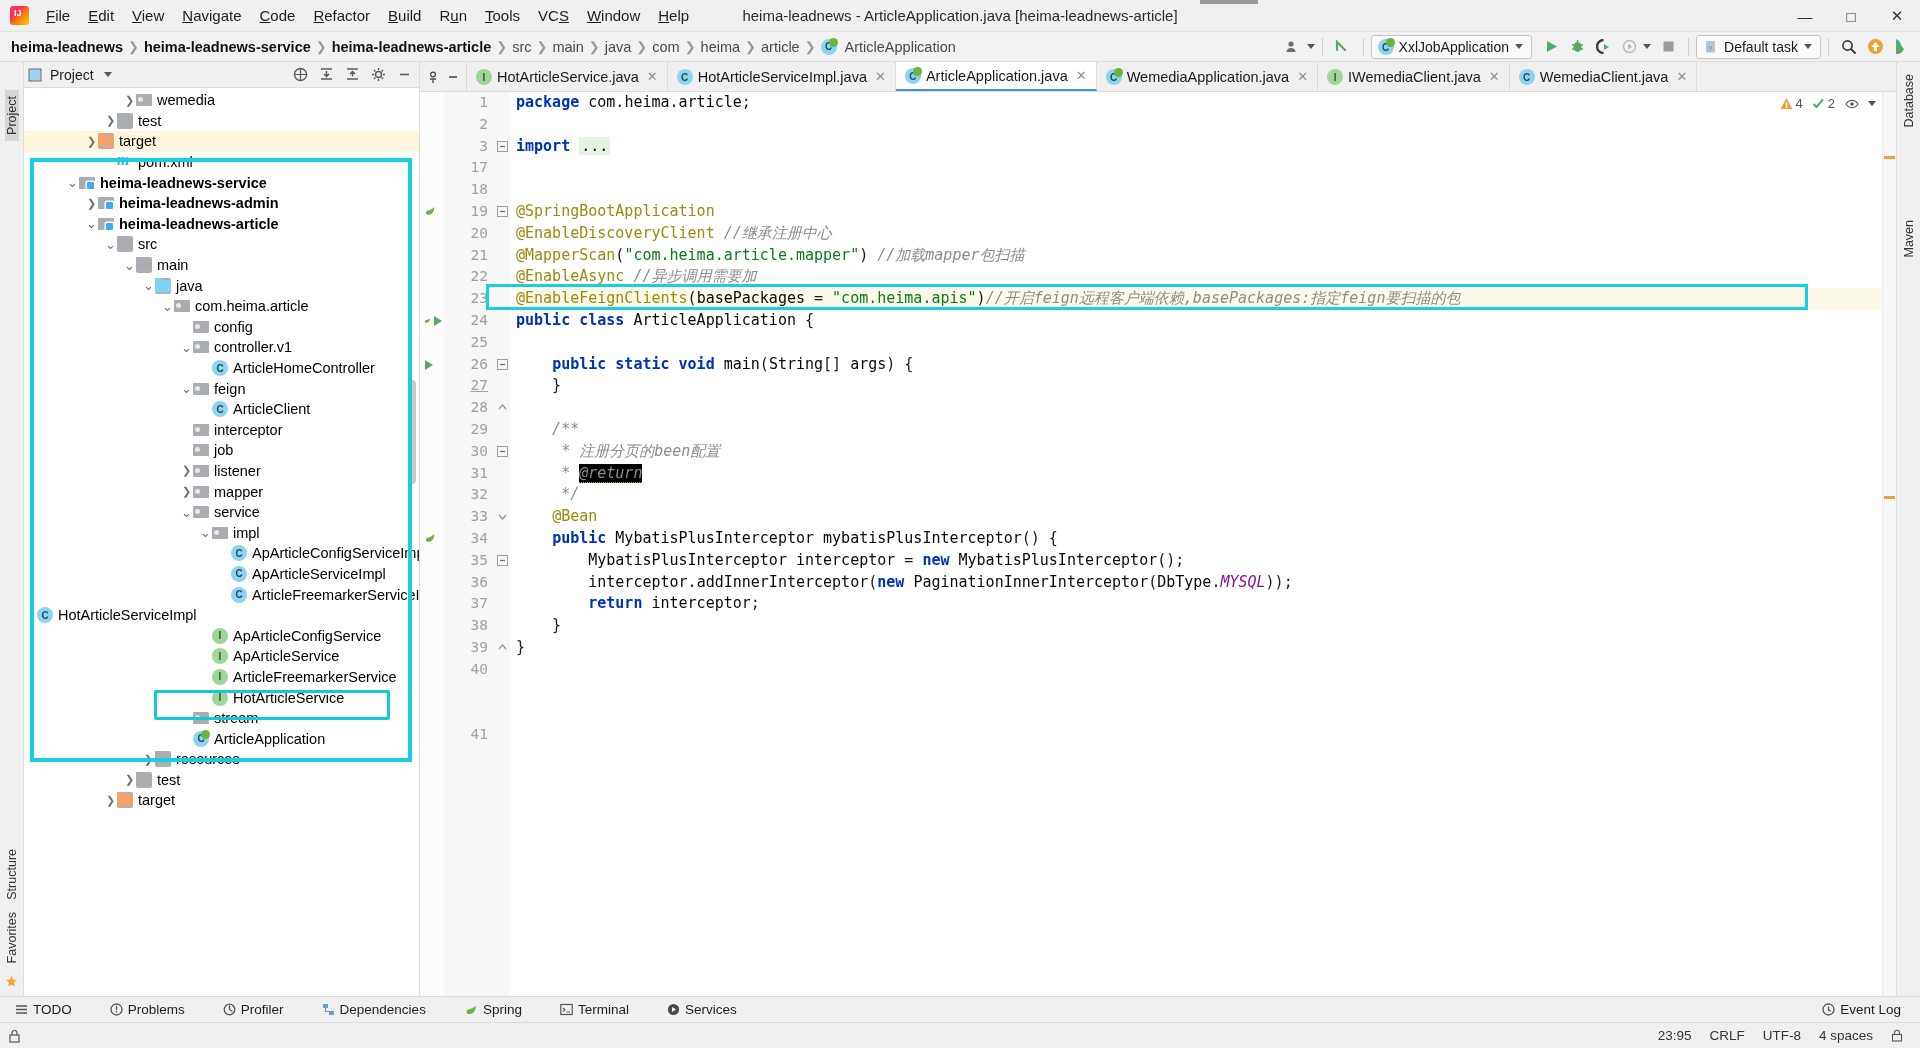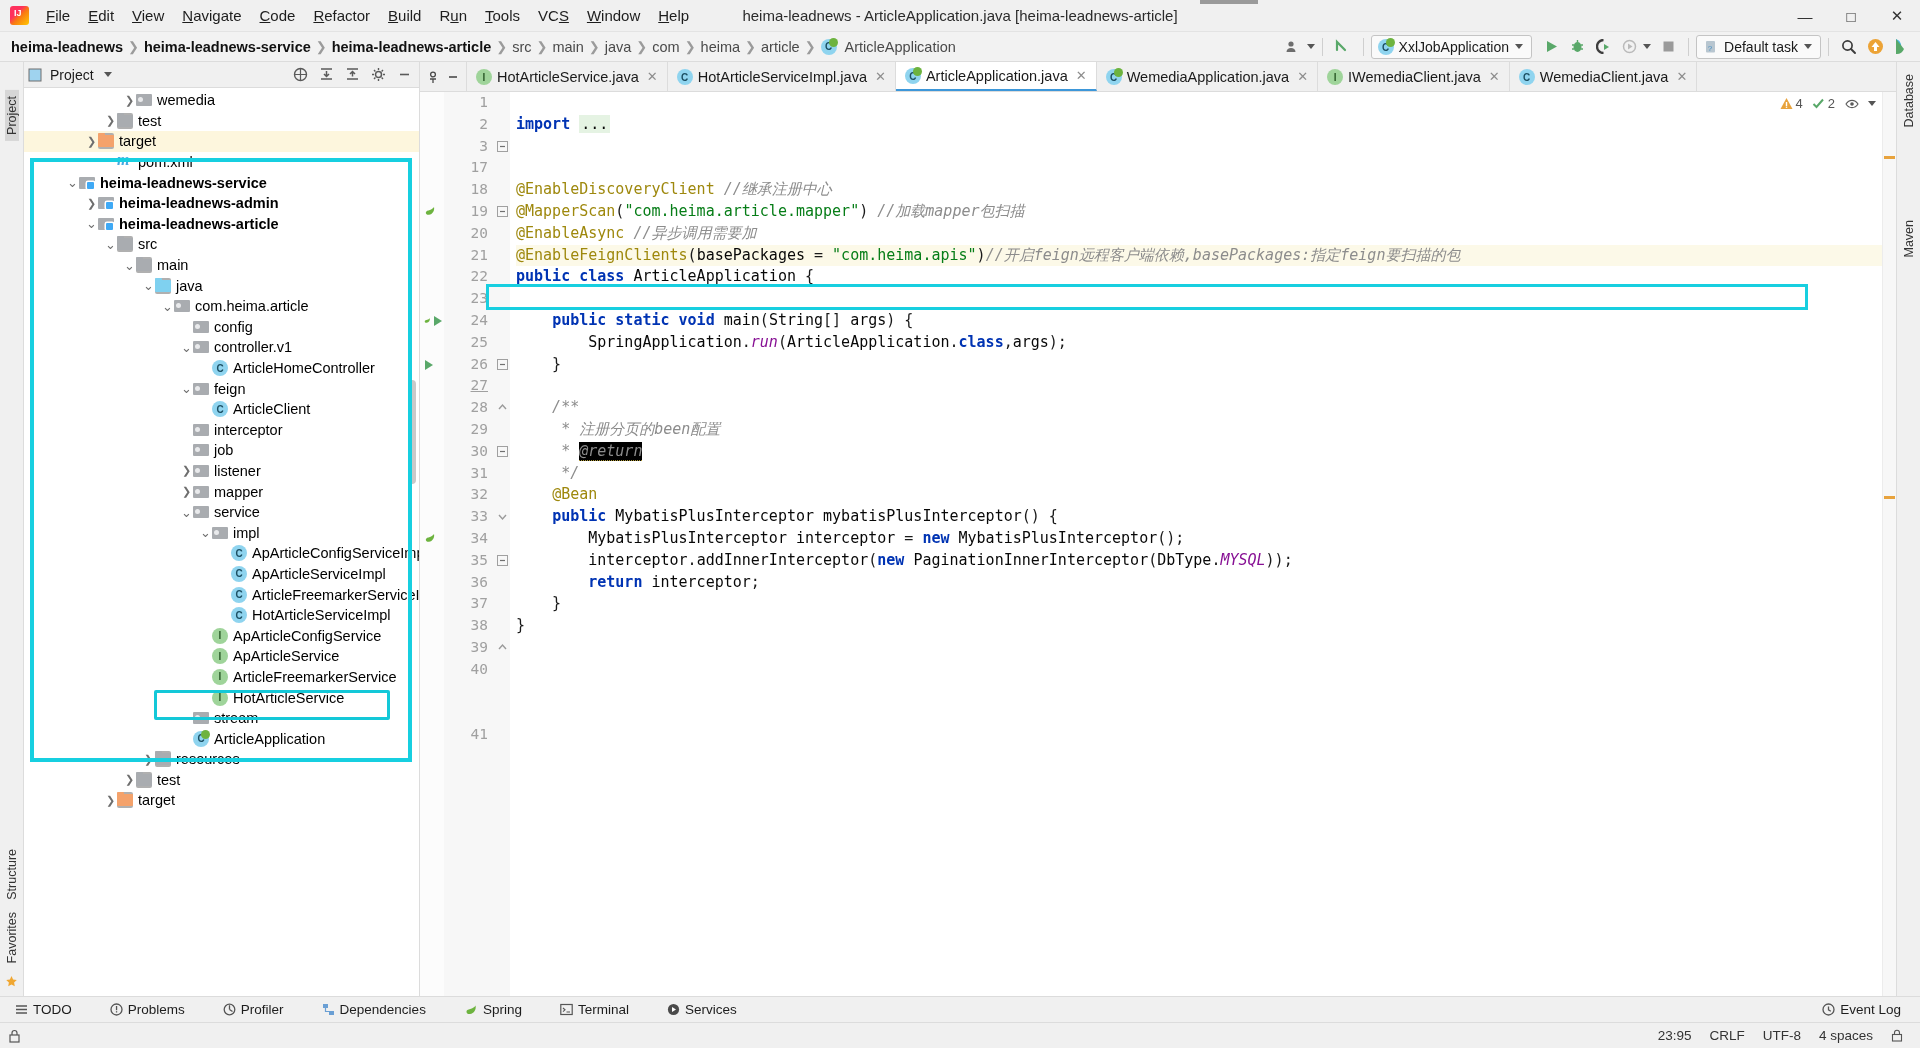--- a/index.html
+++ b/index.html
@@ -493,21 +493,21 @@
         <div class="row" style="padding-left: 194px;">
           <span class="arrow">&nbsp;</span>
           <span class="ic ic-class"></span>
           <span class="txt">ApArticleServiceImpl</span>
         </div>
         <div class="row" style="padding-left: 194px;">
           <span class="arrow">&nbsp;</span>
           <span class="ic ic-class"></span>
           <span class="txt">ArticleFreemarkerServiceImp</span>
         </div>
-        <div class="row" style="padding-left: 194px; align-items: center;">
+        <div class="row" style=" align-items: center;">
           <span class="arrow">&nbsp;</span>
           <span class="ic ic-class"></span>
           <span class="txt">HotArticleServiceImpl</span>
         </div>
         <div class="row" style="padding-left: 175px;">
           <span class="arrow">&nbsp;</span>
           <span class="ic ic-iface"></span>
           <span class="txt">ApArticleConfigService</span>
         </div>
         <div class="row" style="padding-left: 175px;">
@@ -707,32 +707,33 @@
               <path d="M3 5.5h5" stroke="#707070" stroke-width="1.2"></path>
             </svg>
           </div>
           <div style="position: absolute; left: 1px; top: 550px; width: 12px; height: 12px; color: rgb(144, 144, 144); font-size: 11px; text-align: center; line-height: 11px;">
             <svg width="11" height="11" viewBox="0 0 11 11">
               <path d="M2 7l3.5-4 3.5 4" stroke="#9a9a9a" stroke-width="1.4" fill="none"></path>
             </svg>
           </div>
         </div>
       <div id="code">
+          <div class="cl"><span class="k">package</span> <span class="plain">com</span>.<span class="plain">heima</span>.<span class="plain">article</span>;</div>
           <div class="cl"></div>
           <div class="cl"><span class="k">import</span> <span class="import-box plain">...</span></div>
           <div class="cl"></div>
           <div class="cl"></div>
+          <div class="cl"><span class="an">@SpringBootApplication</span></div>
           <div class="cl"><span class="an">@EnableDiscoveryClient</span> <span class="cm">//继承注册中心</span></div>
           <div class="cl"><span class="an">@MapperScan</span>(<span class="s">"com.heima.article.mapper"</span>) <span class="cm">//加载mapper包扫描</span></div>
           <div class="cl"><span class="an">@EnableAsync</span> <span class="cm">//异步调用需要加</span></div>
           <div class="cl hl-line"><span class="an">@EnableFeignClients</span>(<span class="plain">basePackages</span> = <span class="s">"com.heima.apis"</span>)<span class="cm">//开启feign远程客户端依赖,basePackages:指定feign要扫描的包</span></div>
           <div class="cl"><span class="k">public</span> <span class="k">class</span> <span class="plain">ArticleApplication</span> {</div>
           <div class="cl"></div>
           <div class="cl">    <span class="k">public</span> <span class="k">static</span> <span class="k">void</span> <span class="plain">main</span>(<span class="plain">String</span>[] <span class="plain">args</span>) {</div>
-          <div class="cl">        <span class="plain">SpringApplication</span>.<span class="fld">run</span>(<span class="plain">ArticleApplication</span>.<span class="k">class</span>,<span class="plain">args</span>);</div>
           <div class="cl">    }</div>
           <div class="cl"></div>
           <div class="cl"><span class="cm">    /**</span></div>
           <div class="cl"><span class="cm">     * 注册分页的been配置</span></div>
           <div class="cl"><span class="cm">     * </span><span class="cm return-box">@return</span></div>
           <div class="cl"><span class="cm">     */</span></div>
           <div class="cl">    <span class="an">@Bean</span></div>
           <div class="cl">    <span class="k">public</span> <span class="plain">MybatisPlusInterceptor</span> <span class="plain">mybatisPlusInterceptor</span>() {</div>
           <div class="cl">        <span class="plain">MybatisPlusInterceptor</span> <span class="plain">interceptor</span> = <span class="k">new</span> <span class="plain">MybatisPlusInterceptor</span>();</div>
           <div class="cl">        <span class="plain">interceptor</span>.<span class="plain">addInnerInterceptor</span>(<span class="k">new</span> <span class="plain">PaginationInnerInterceptor</span>(<span class="plain">DbType</span>.<span class="st">MYSQL</span>));</div>

